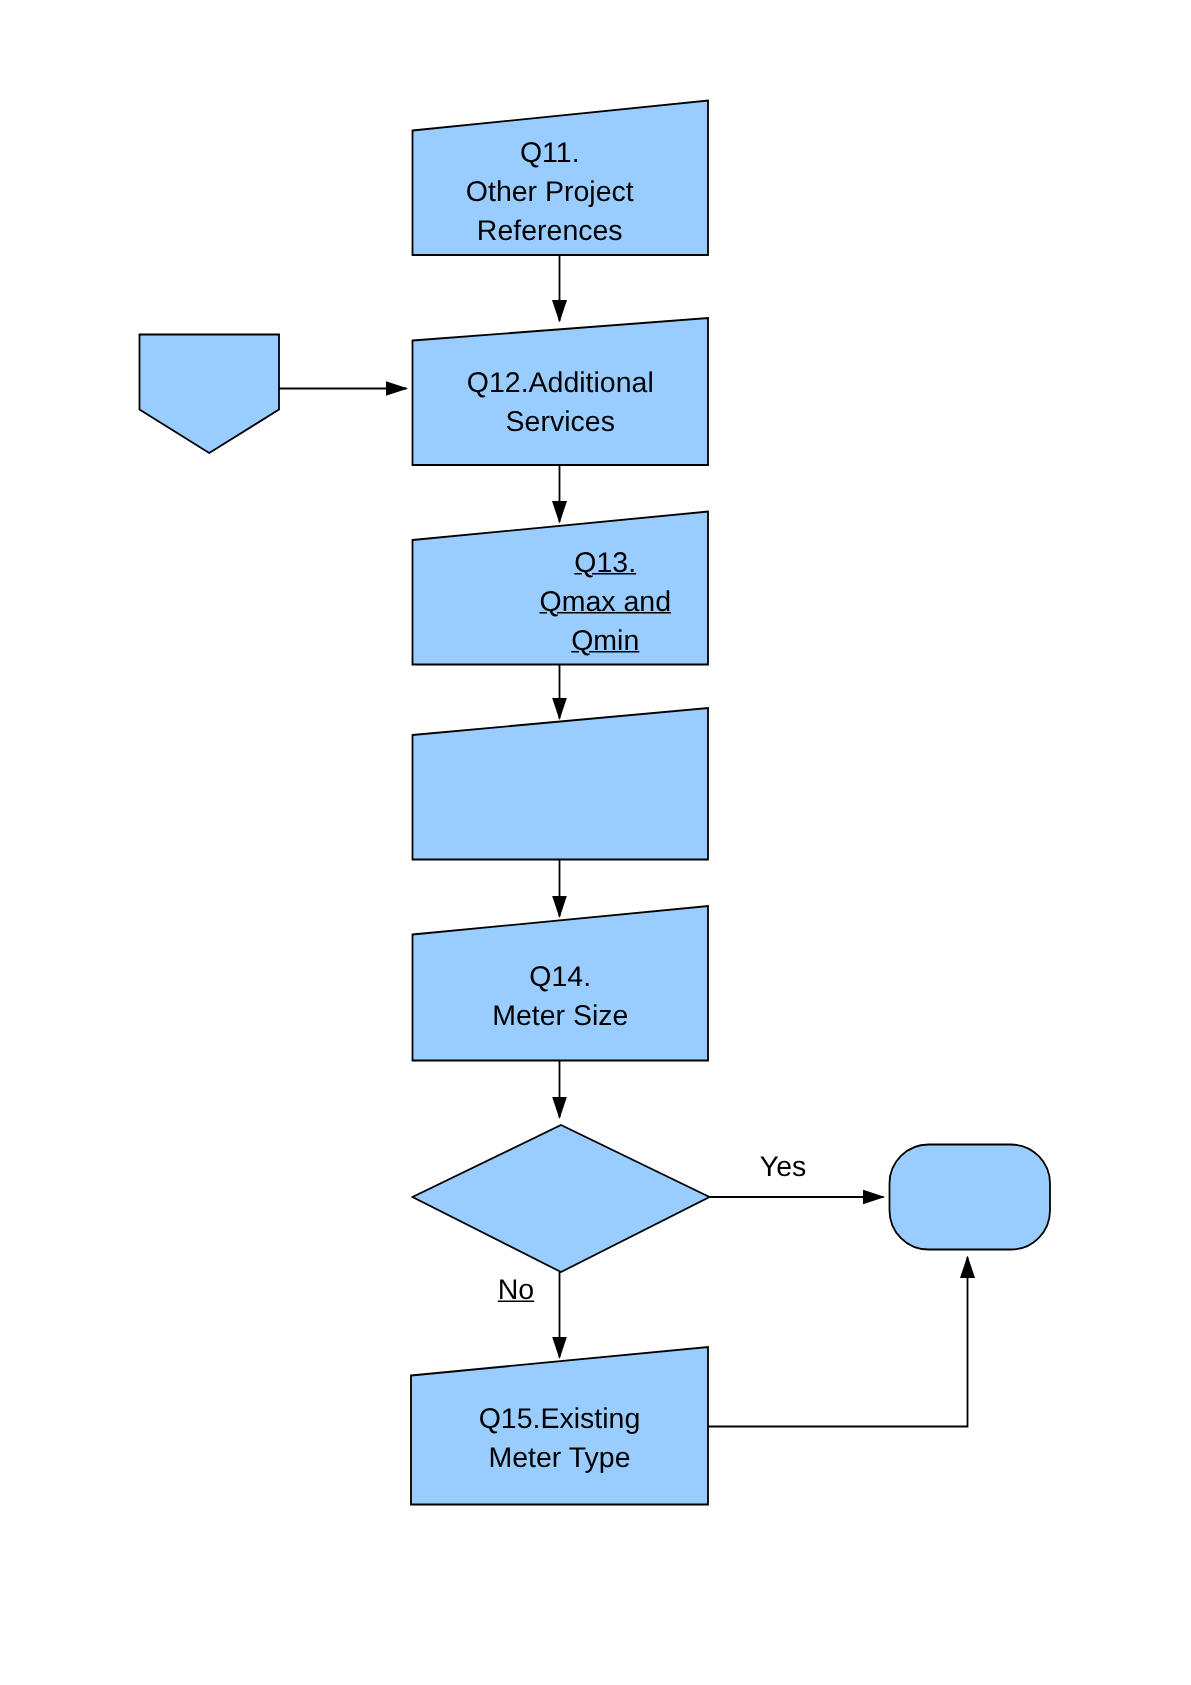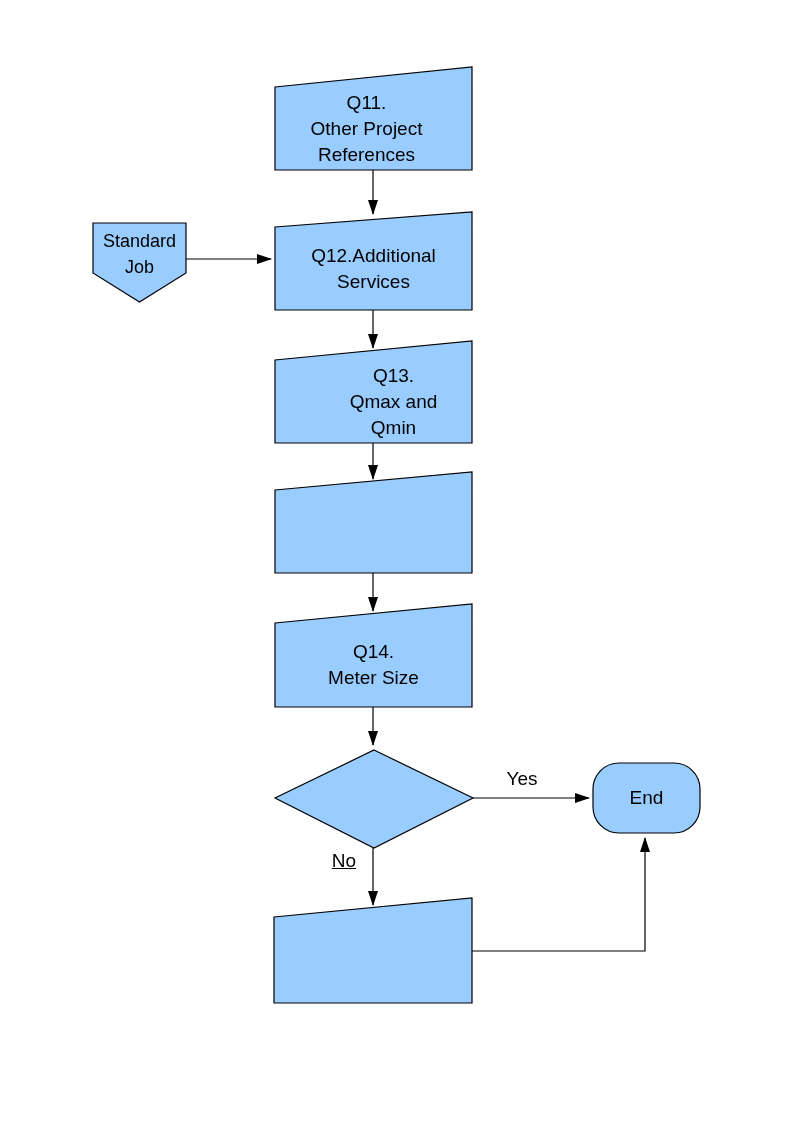--- a/index.html
+++ b/index.html
@@ -65,35 +65,34 @@
     <path class="shape" d="M275,623 L472,604 L472,707 L275,707 Z" fill="#99CCFF"></path>
     <path class="shape" d="M374,750 L473,798 L374,848 L275,798 Z" fill="#99CCFF"></path>
     <rect class="shape" x="593" y="763" width="107" height="70" rx="26" ry="26" fill="#99CCFF"></rect>
     <path class="shape" d="M274,917 L472,898 L472,1003 L274,1003 Z" fill="#99CCFF"></path>
   </svg>
 
   <div class="label box-label" style="left:268px; top:87px; width:197px; height:83px;">Q11.
 Other Project
 References</div>
 
-  <div class="label small-label" style="left:93px; top:223px; width:93px; height:62px;">Standard
-Job</div>
 
   <div class="label box-label" style="left:275px; top:227px; width:197px; height:83px;">Q12.Additional
 Services</div>
 
-  <div class="label box-label" style="left:275px; top:360px; width:237px; height:83px;">Q13.
+  <div class="label box-label" style="left:285px; top:360px; width:237px; height:83px;text-decoration:underline;">Q13.
 Qmax and
 Qmin</div>
 
 
   <div class="label box-label" style="left:275px; top:623px; width:197px; height:84px;">Q14.
 Meter Size</div>
 
 
-  <div class="label terminator-label" style="left:593px; top:763px; width:107px; height:70px;">End</div>
 
+  <div class="label box-label" style="left:274px; top:917px; width:198px; height:86px;">Q15.Existing
+Meter Type</div>
 
   <div class="label edge-label" style="left:490px; top:766px; width:64px; height:26px;">Yes</div>
 
   <div class="label edge-label" style="left:312px; top:848px; width:64px; height:26px;text-decoration:underline;">No</div>
 
 </div>
 
 </body></html>

